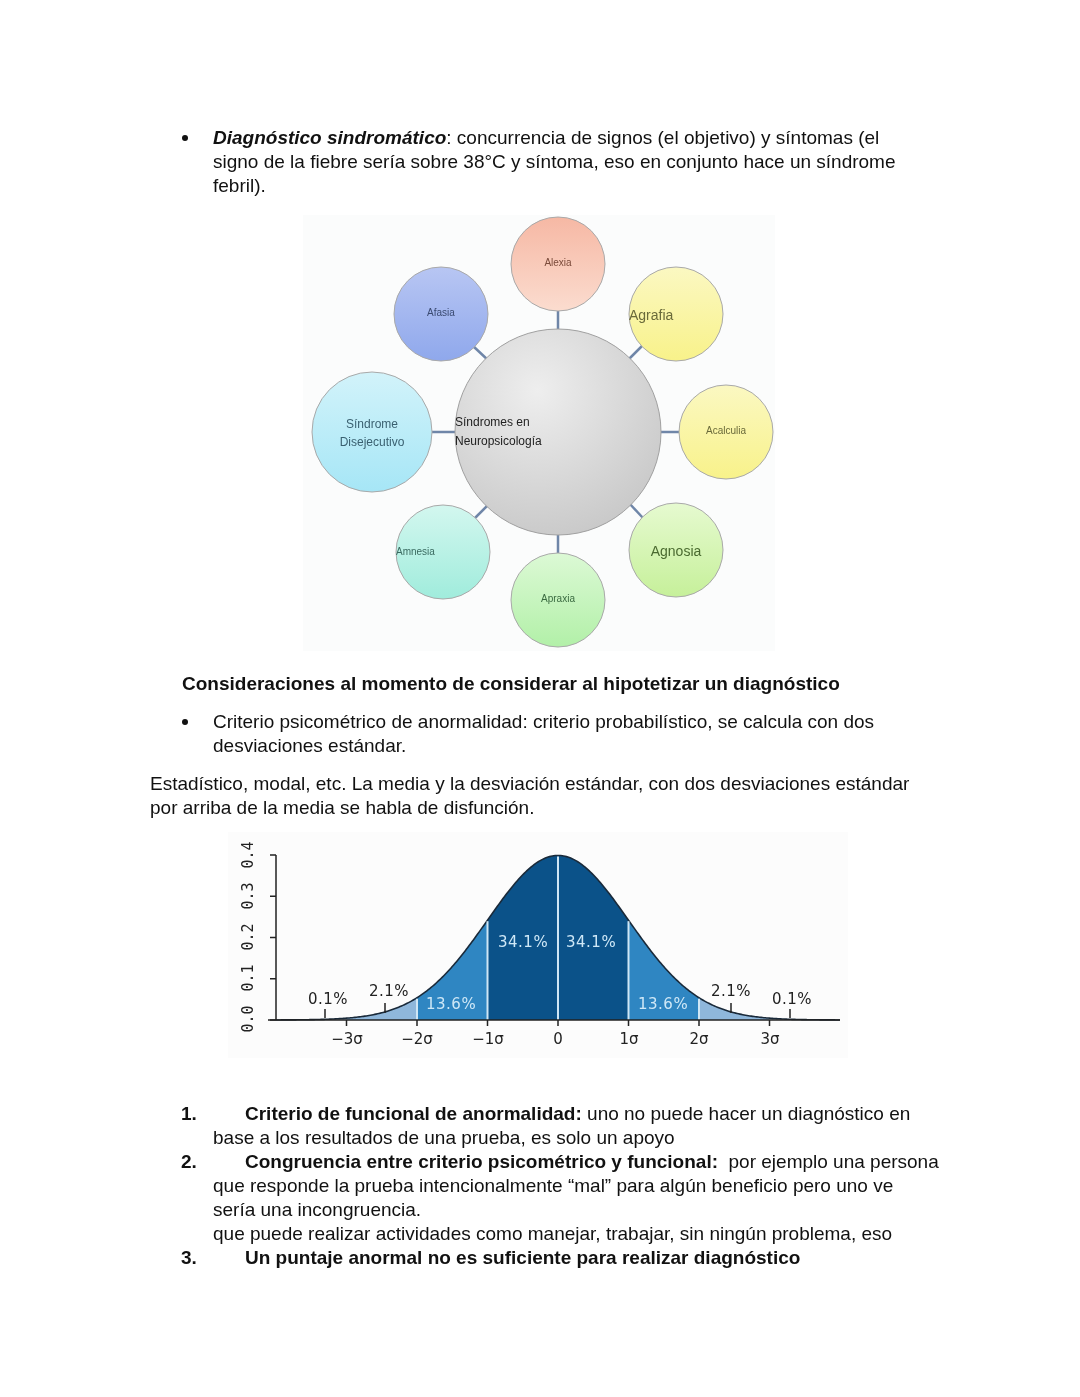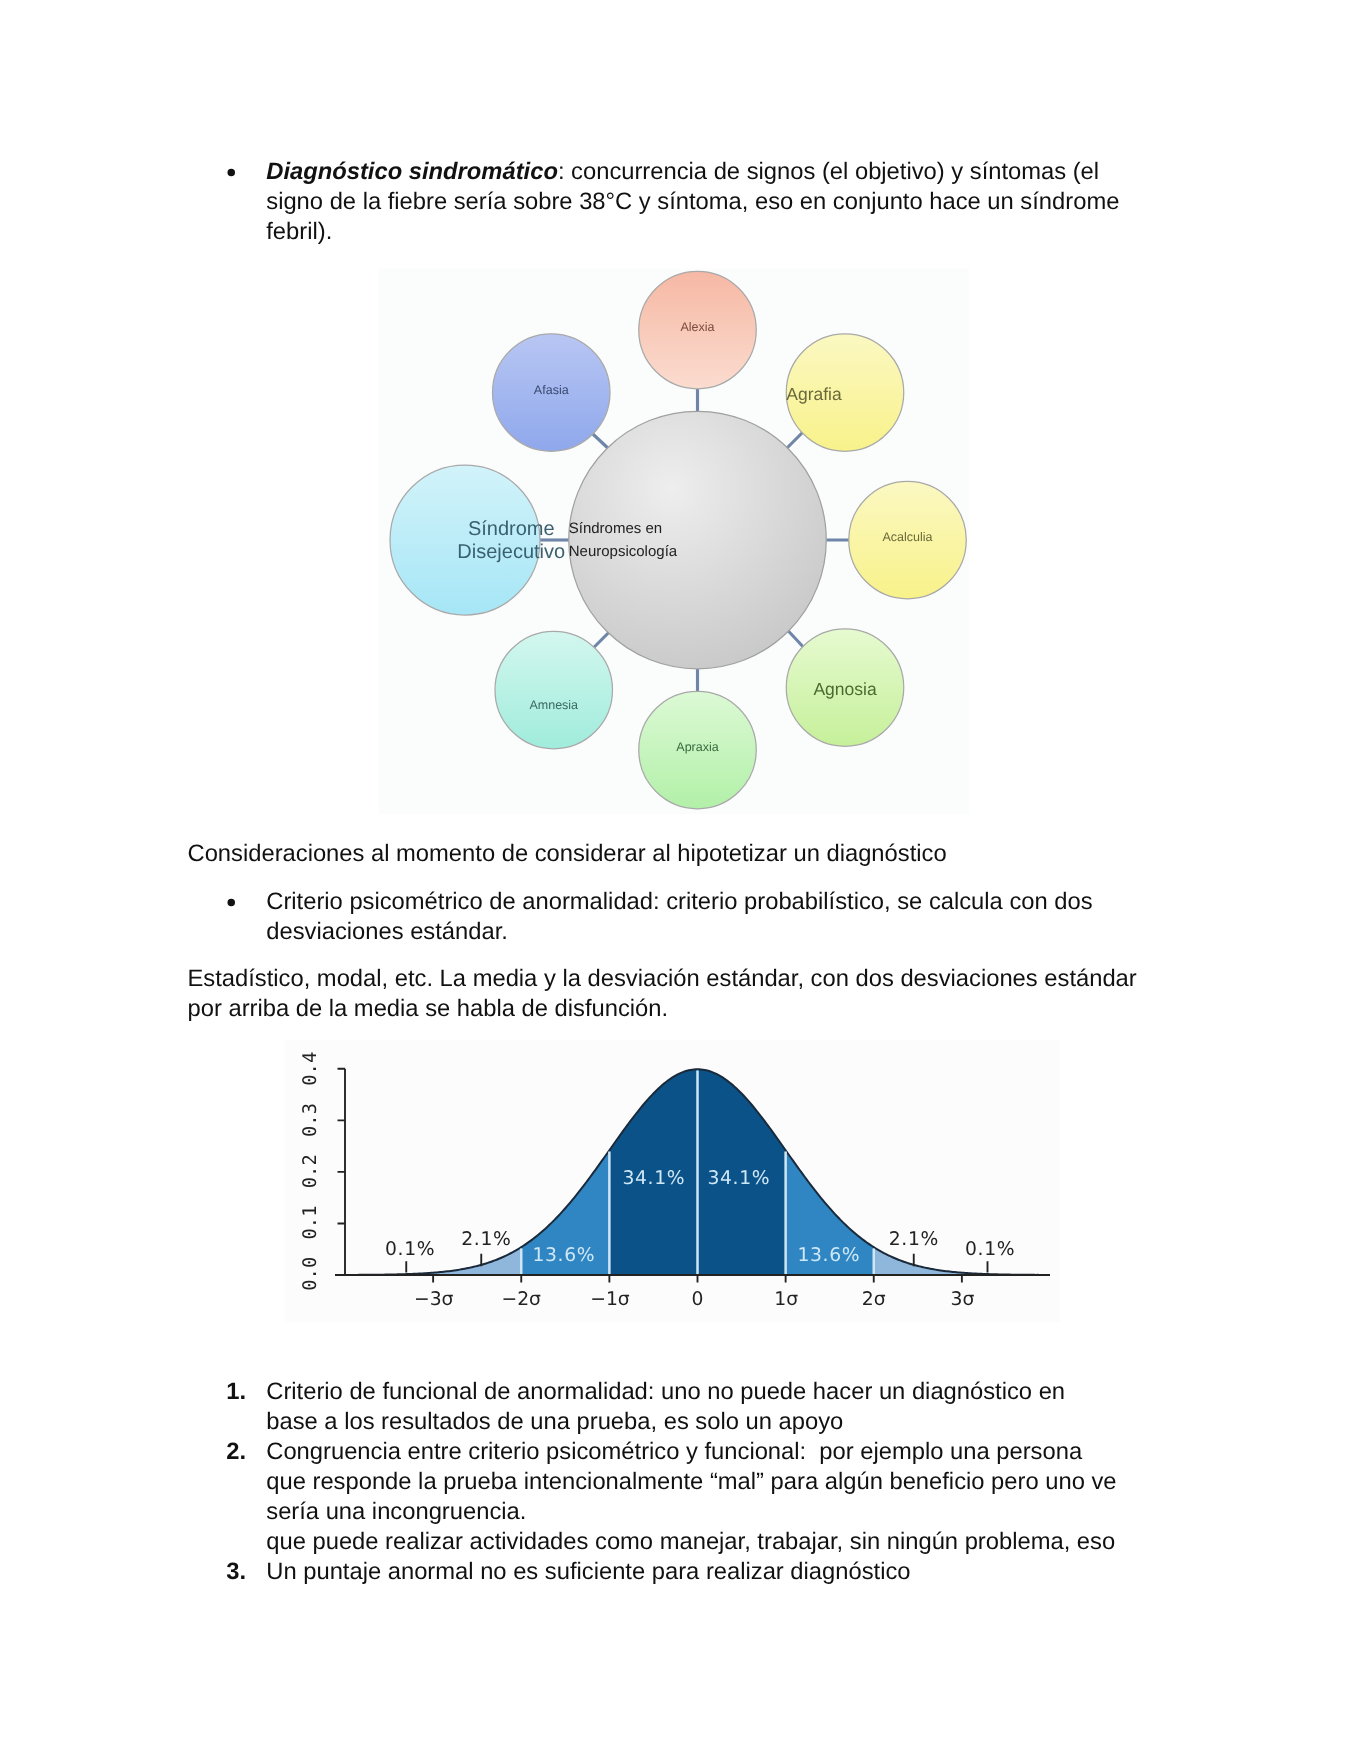--- a/index.html
+++ b/index.html
@@ -2,21 +2,21 @@
 <html><head>
 <meta charset="utf-8">
 <style>
   html, body { margin:0; padding:0; background:#ffffff; }
   body { width:1080px; height:1397px; position:relative; overflow:hidden;
          font-family:"Liberation Sans", sans-serif; color:#111; }
   .abs { position:absolute; }
   .p { font-size:19px; line-height:24px; color:#111; }
   .bullet { position:absolute; width:6px; height:6px; border-radius:50%; background:#111; }
   .bi { font-weight:bold; font-style:italic; }
-  .b { font-weight:normal; }
+  .b { font-weight:bold;margin-left:32px; }
   .num { position:absolute; font-weight:bold; font-size:19px; line-height:24px; }
   #diagram { position:absolute; left:303px; top:215px; width:472px; height:436px; background:#fbfcfc; }
   #chart { position:absolute; left:228px; top:832px; width:620px; height:226px; background:#fcfcfc; }
 </style>
 </head>
 <body>
 
 <div class="bullet" style="left:182px;top:135px;"></div>
 <div class="abs p" style="left:213px;top:126px;width:730px;">
   <div><span class="bi">Diagnóstico sindromático</span><span>: concurrencia de signos (el objetivo) y síntomas (el</span></div>
@@ -85,25 +85,25 @@
   </svg>
   
   <div class="abs" style="left:152px;top:198px;width:206px;text-align:left;font-size:12px;line-height:19px;color:#222;">
     <div>Síndromes en</div>
     <div>Neuropsicología</div>
   </div>
   <div class="abs" style="left:208px;top:42px;width:94px;text-align:center;font-size:10px;color:#7a4a3a;">Alexia</div>
   <div class="abs" style="left:91px;top:92px;width:94px;text-align:center;font-size:10px;color:#3a4a70;">Afasia</div>
   <div class="abs" style="left:326px;top:92px;width:94px;font-size:14px;color:#6a6a3a;">Agrafia</div>
   <div class="abs" style="left:376px;top:210px;width:94px;text-align:center;font-size:10px;color:#6a6a3a;">Acalculia</div>
-  <div class="abs" style="left:9px;top:200px;width:120px;text-align:center;font-size:16px;line-height:18px;color:#3a6070;padding-left:37px;">
+  <div class="abs" style="left:9px;top:200px;width:120px;text-align:center;font-size:12px;line-height:18px;color:#3a6070;">
     <div>Síndrome</div>
     <div>Disejecutivo</div>
   </div>
-  <div class="abs" style="left:93px;top:344px;width:94px;text-align:center;font-size:10px;color:#3a6a60;">Amnesia</div>
+  <div class="abs" style="left:93px;top:331px;width:94px;text-align:left;font-size:10px;color:#3a6a60;">Amnesia</div>
   <div class="abs" style="left:208px;top:378px;width:94px;text-align:center;font-size:10px;color:#3a6a40;">Apraxia</div>
   <div class="abs" style="left:326px;top:328px;width:94px;text-align:center;font-size:14px;color:#4a6a30;">Agnosia</div>
 </div>
 
 <div class="abs p b" style="left:150px;top:672px;">Consideraciones al momento de considerar al hipotetizar un diagnóstico</div>
 <div class="bullet" style="left:182px;top:719px;"></div>
 <div class="abs p" style="left:213px;top:710px;width:730px;">
   <div>Criterio psicométrico de anormalidad: criterio probabilístico, se calcula con dos</div>
   <div>desviaciones estándar.</div>
 </div>

